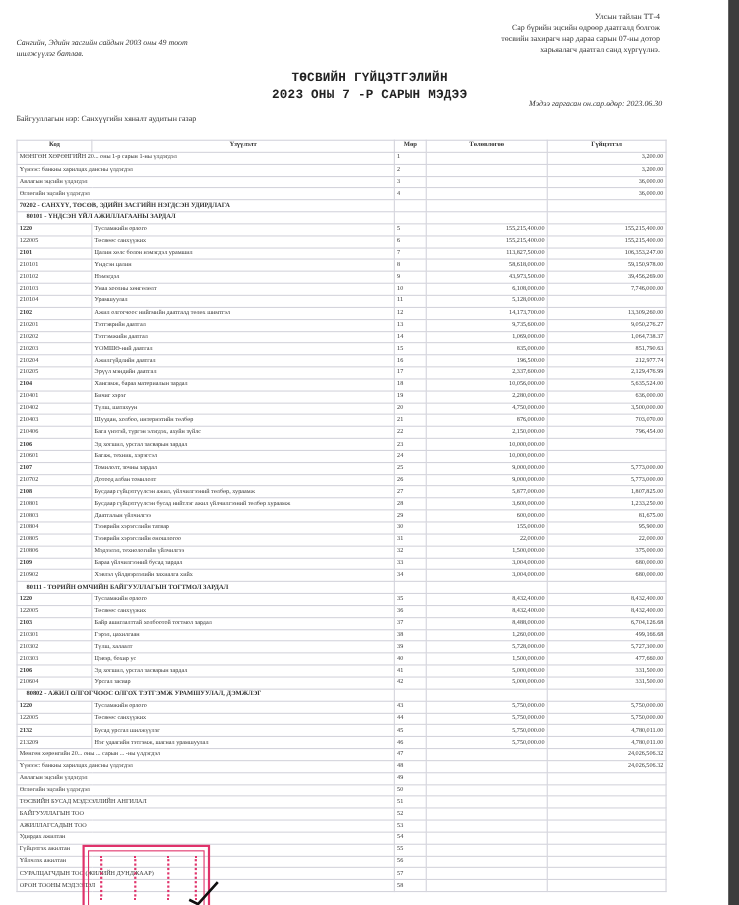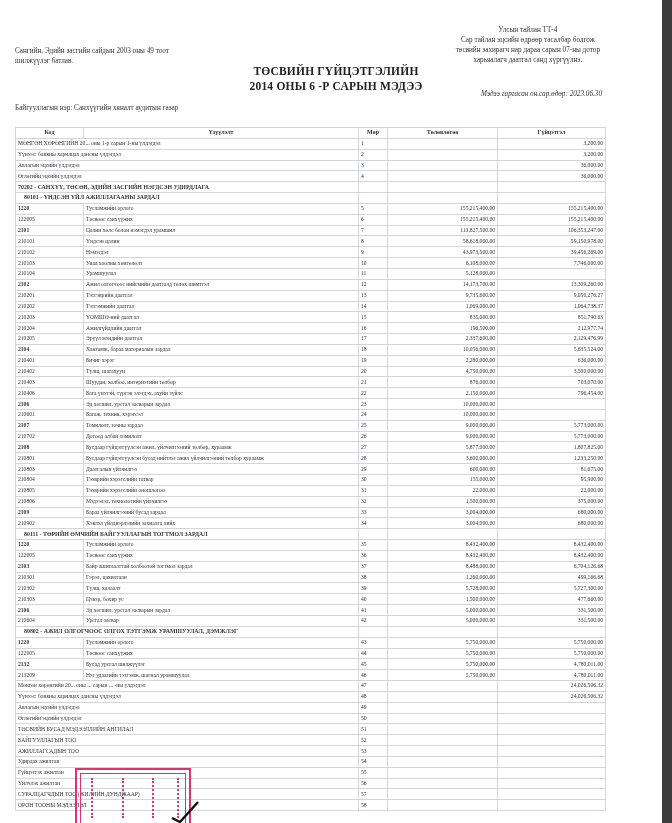--- a/index.html
+++ b/index.html
@@ -7,29 +7,29 @@
     width: 672px; height: 823px; overflow: hidden;
     background: #ffffff; position: relative;
     font-family: "Liberation Serif", "DejaVu Serif", serif;
     color: #2a2a2a;
   }
   .edge {
     position: absolute; top: 0; right: 0; width: 10px; height: 823px;
     background: #3c3c3c;
   }
   .hdr-left {
-    position: absolute; left: 15px; top: 46px; font-size: 7.2px; line-height: 10px; color: #333;
+    position: absolute; left: 15px; top: 34px; font-size: 7.2px; line-height: 10px; color: #333; font-style: italic;
   }
   .hdr-right {
-    position: absolute; right: 72px; top: 25px; font-size: 7.2px; line-height: 10px;
-    text-align: center; color: #333;
+    position: absolute; right: 72px; top: 10px; font-size: 7.2px; line-height: 10px;
+    text-align: right; color: #333;
   }
   .title {
     position: absolute; left: 0; width: 672px; top: 64px; text-align: center;
-    font-weight: bold; font-size: 11.5px; line-height: 15px; color: #222; letter-spacing: 0.2px;
+    font-weight: bold; font-size: 11.5px; line-height: 15px; color: #222; letter-spacing: 0.2px; font-family: Liberation Mono, monospace;
   }
   .meta-left { position: absolute; left: 15px; top: 104px; font-size: 7.2px; color: #333; }
   .meta-right { position: absolute; right: 70px; top: 90px; font-size: 7.2px; color: #333; font-style: italic; }
 
   table.report {
     position: absolute; left: 15px; top: 127px;
     border-collapse: collapse; table-layout: fixed; width: 590px;
     font-size: 5.6px; color: #333;
   }
   table.report td, table.report th {
@@ -71,28 +71,28 @@
 
 <div class="edge"></div>
 
 <div class="hdr-left">
   <div>Сангийн, Эдийн засгийн сайдын 2003 оны 49 тоот</div>
   <div>шилжүүлэг батлав.</div>
 </div>
 
 <div class="hdr-right">
   <div>Улсын тайлан ТТ-4</div>
-  <div>Сар тайлан эцсийн өдрөөр тасалбар болгож</div>
+  <div>Сар бүрийн эцсийн өдрөөр даатгалд болгож</div>
   <div>төсвийн захирагч нар дараа сарын 07-ны дотор</div>
   <div>харьяалагч даатгал санд хүргүүлнэ.</div>
 </div>
 
 <div class="title">
   <div>ТӨСВИЙН ГҮЙЦЭТГЭЛИЙН</div>
-  <div>2014 ОНЫ 6 -Р САРЫН МЭДЭЭ</div>
+  <div>2023 ОНЫ 7 -Р САРЫН МЭДЭЭ</div>
 </div>
 
 <div class="meta-left">Байгууллагын нэр: Санхүүгийн хяналт аудитын газар</div>
 <div class="meta-right">Мэдээ гаргасан он.сар.өдөр: 2023.06.30</div>
 
 <table class="report">
   <colgroup>
     <col class="c-code">
       <col class="c-name">
       <col class="c-row">

